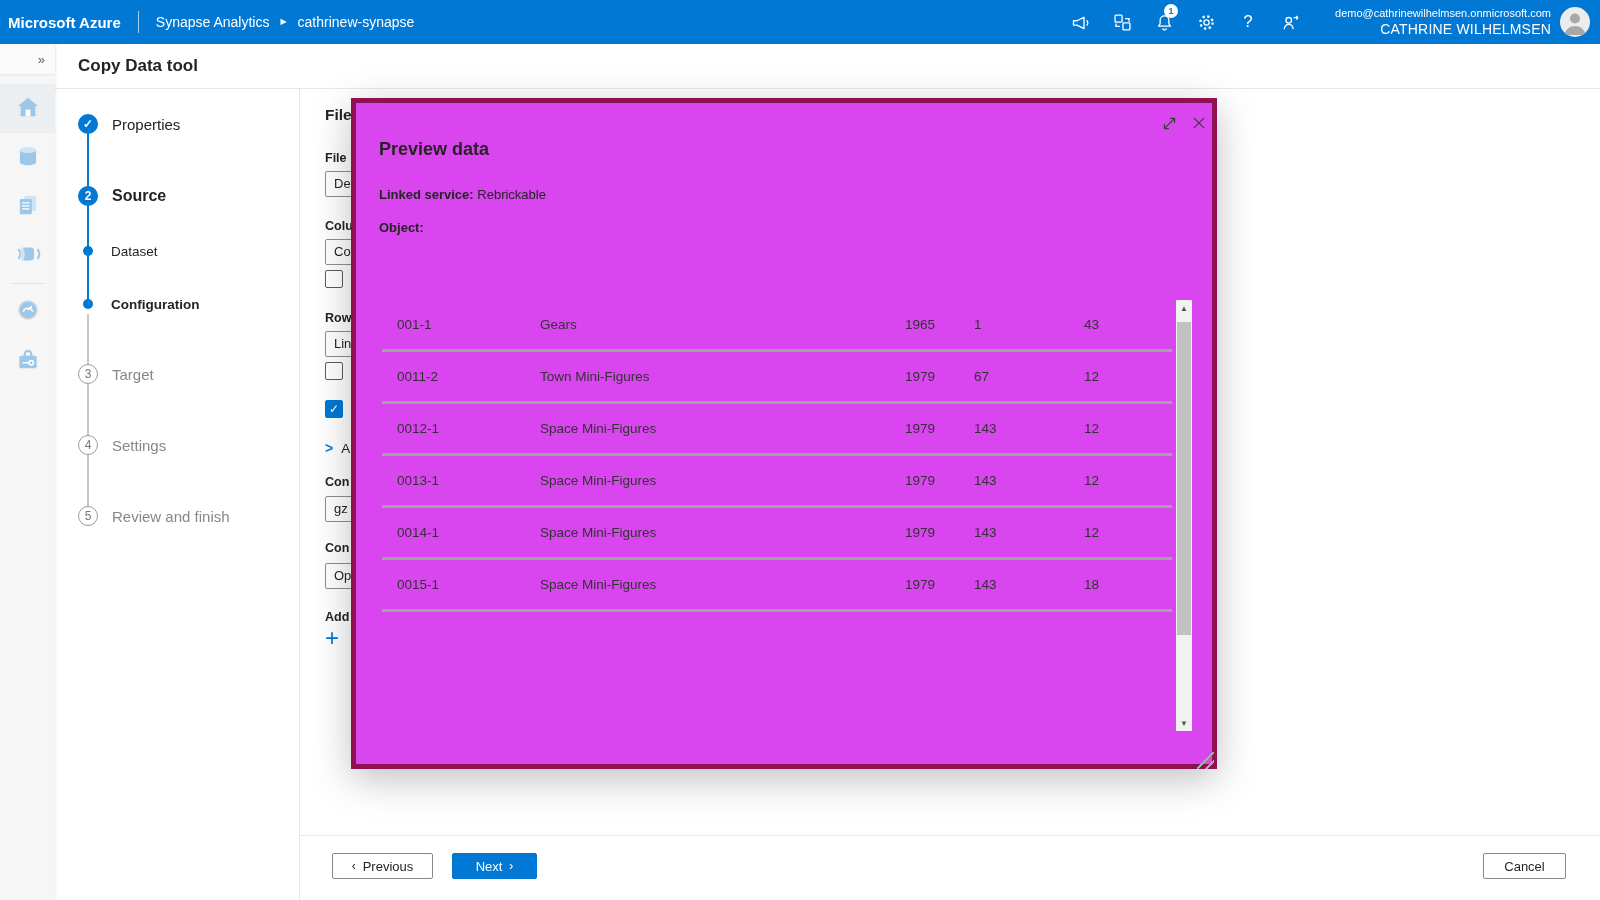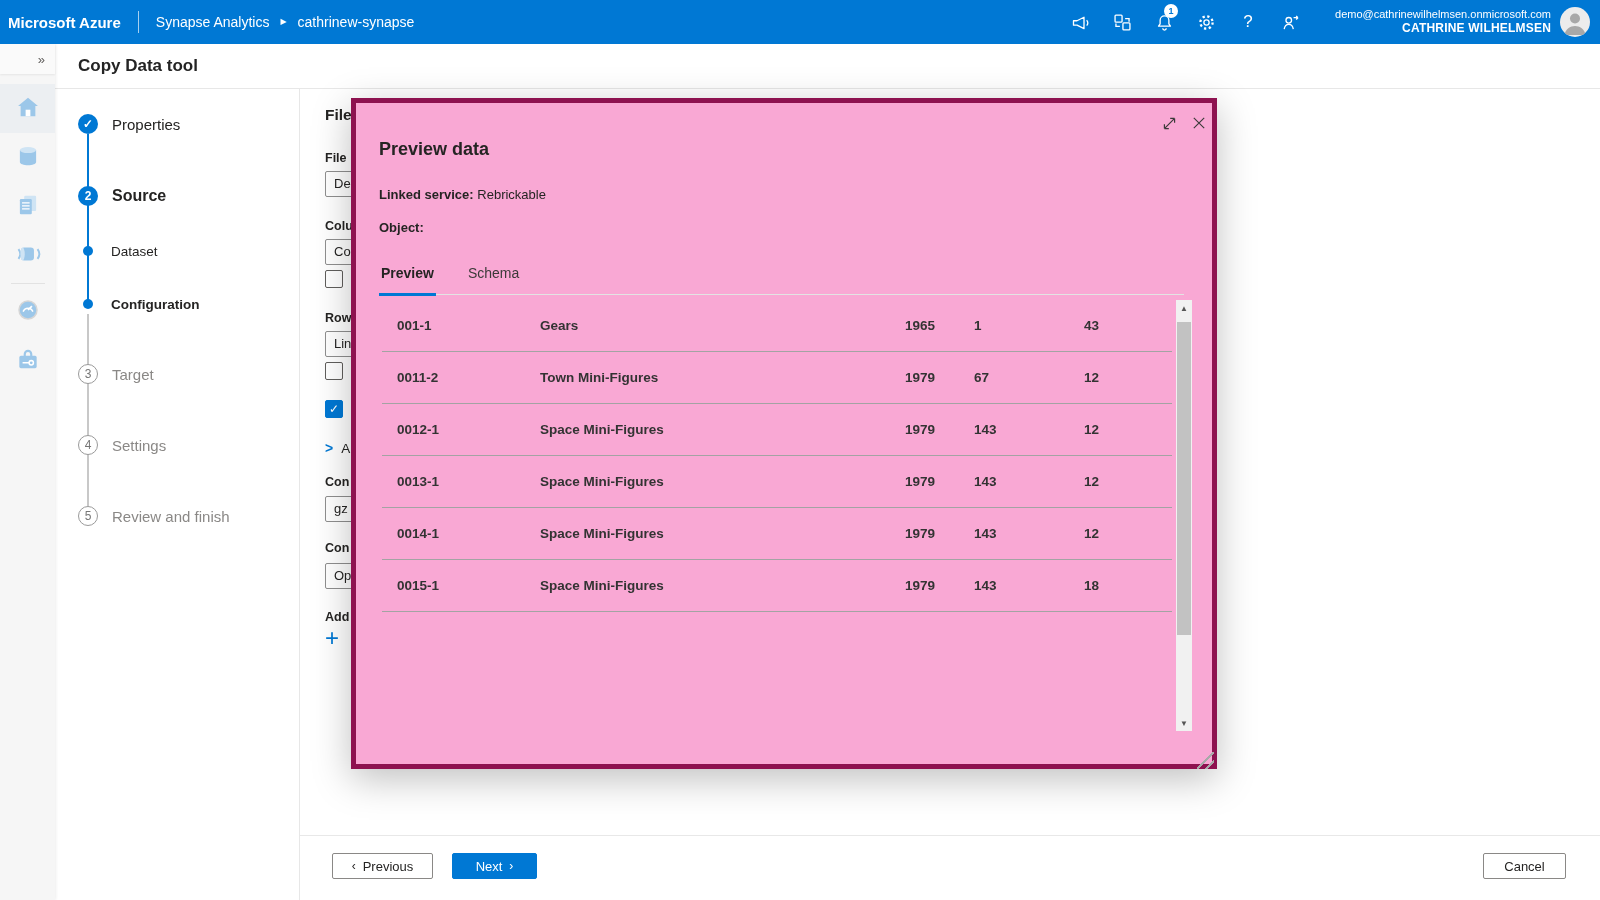--- a/index.html
+++ b/index.html
@@ -16,21 +16,21 @@
   .tb-right { position:absolute; right:0; top:0; height:44px; display:flex; align-items:center; }
   .tb-iconbtn { width:42px; height:44px; display:flex; align-items:center; justify-content:center;
     position:relative; cursor:pointer; }
   .tb-iconbtn svg { display:block; }
   .badge { position:absolute; top:4px; right:7px; width:14px; height:14px; border-radius:50%;
     background:#fff; color:#0078d4; font-size:9px; font-weight:bold;
     display:flex; align-items:center; justify-content:center; }
   .help-glyph { font-size:17px; font-weight:normal; }
   .user-block { text-align:right; line-height:1.3; margin:0 9px 0 16px; }
   .user-email { font-size:11px;margin-left:8px; }
-  .user-name { font-size:12px; font-weight:bold; letter-spacing:.2px; }
+  .user-name { font-size:14px; font-weight:normal; letter-spacing:.2px; }
   .avatar { width:30px; height:30px; border-radius:50%; background:#ececec; margin-right:10px;
     position:relative; overflow:hidden; }
 
   
   .sidebar { position:absolute; left:0; top:44px; width:55px; bottom:0; background:#f6f6f6;
     box-shadow:1px 0 3px rgba(0,0,0,.07); z-index:5; }
   .collapse-strip { height:30px; display:flex; align-items:center; justify-content:flex-end;
     padding-right:10px; color:#605e5c; font-size:13px; background:#fafafa;
     box-shadow:0 1px 2px rgba(0,0,0,.07); cursor:pointer; }
   .side-items { display:flex; flex-direction:column; align-items:center; padding-top:10px; }
@@ -72,39 +72,39 @@
   .bf-input { width:130px; height:26px; border:1px solid #8f8f8f; border-radius:2px;
     font-size:13px; line-height:24px; padding-left:8px; color:#252423; background:#fff;
     overflow:hidden; }
   .bf-checkbox { width:18px; height:18px; border:1px solid #605e5c; border-radius:2px; background:#fff; }
   .bf-checkbox.checked { background:#0078d4; border-color:#0078d4; color:#fff; font-size:12px;
     display:flex; align-items:center; justify-content:center; }
   .bf-chevron { color:#0078d4; font-size:14px; font-weight:bold; margin-right:8px; }
   .bf-plus { color:#0078d4; font-size:24px; font-weight:300; line-height:20px; }
 
   
-  .modal { position:absolute; left:351px; top:98px; width:866px; height:671px; background:#f9a8d4;
+  .modal { position:absolute; left:351px; top:98px; width:866px; height:671px; background:#d946ef;
     border:5px solid #8e1250; box-shadow:0 10px 36px rgba(0,0,0,.25); z-index:10; }
   .modal-inner { position:relative; width:100%; height:100%; }
   .m-iconbtn { position:absolute; width:20px; height:20px; display:flex; align-items:center;
     justify-content:center; cursor:pointer; }
   .m-title { position:absolute; left:23px; top:36px; font-size:18px; font-weight:bold; }
   .m-line { position:absolute; left:23px; font-size:13px; }
   .m-line b { font-weight:bold; }
   .tabs { position:absolute; left:23px; top:158px; right:28px; height:34px;
     border-bottom:1px solid #e3e3e3; display:flex; gap:30px; }
   .tab { font-size:14px; padding:4px 2px; cursor:pointer; position:relative; color:#3b3a39; }
   .tab.active { font-weight:bold; color:#252423; }
   .tab.active::after { content:""; position:absolute; left:0; right:0; bottom:-2px; height:3px;
     background:#0078d4; }
 
   .ptable { position:absolute; left:26px; top:197px; width:790px; }
   .trow { display:grid; grid-template-columns:143px 365px 69px 110px 1fr; align-items:center; }
   .trow.head { height:55px; border-bottom:1px solid #d9d9d9; }
-  .trow.body { height:52px; border-bottom:1px solid #a3a3a3;font-weight:bold; }
+  .trow.body { height:52px; border-bottom:3px solid #a3a3a3; }
   .tcell { padding-left:15px; font-size:13.5px; color:#333; overflow:hidden; white-space:nowrap; }
   .trow.head .tcell { font-weight:bold; color:#2b2b2b; }
 
   .vscroll { position:absolute; left:820px; top:197px; width:16px; height:431px; background:#f1f1f1; }
   .varrow { position:absolute; left:0; width:16px; height:16px; color:#555; font-size:8px;
     display:flex; align-items:center; justify-content:center; cursor:pointer; }
   .vthumb { position:absolute; left:1px; width:14px; top:22px; height:313px; background:#c2c2c2;
     cursor:grab; }
   .grip { position:absolute; left:841px; top:649px; width:17px; height:17px; cursor:nwse-resize;
     background:
@@ -351,24 +351,20 @@
     <div class="m-title">Preview data</div>
 
     <div class="m-line" style="top:84px">
       <b>Linked service:</b>
       <span>Rebrickable</span>
     </div>
     <div class="m-line" style="top:117px">
       <b>Object:</b>
     </div>
 
-    <div class="tabs">
-      <div class="tab active">Preview</div>
-      <div class="tab">Schema</div>
-    </div>
 
     <div class="ptable">
       <div>
           <div class="trow body">
             <div class="tcell">001-1</div>
             <div class="tcell">Gears</div>
             <div class="tcell">1965</div>
             <div class="tcell">1</div>
             <div class="tcell">43</div>
           </div>

